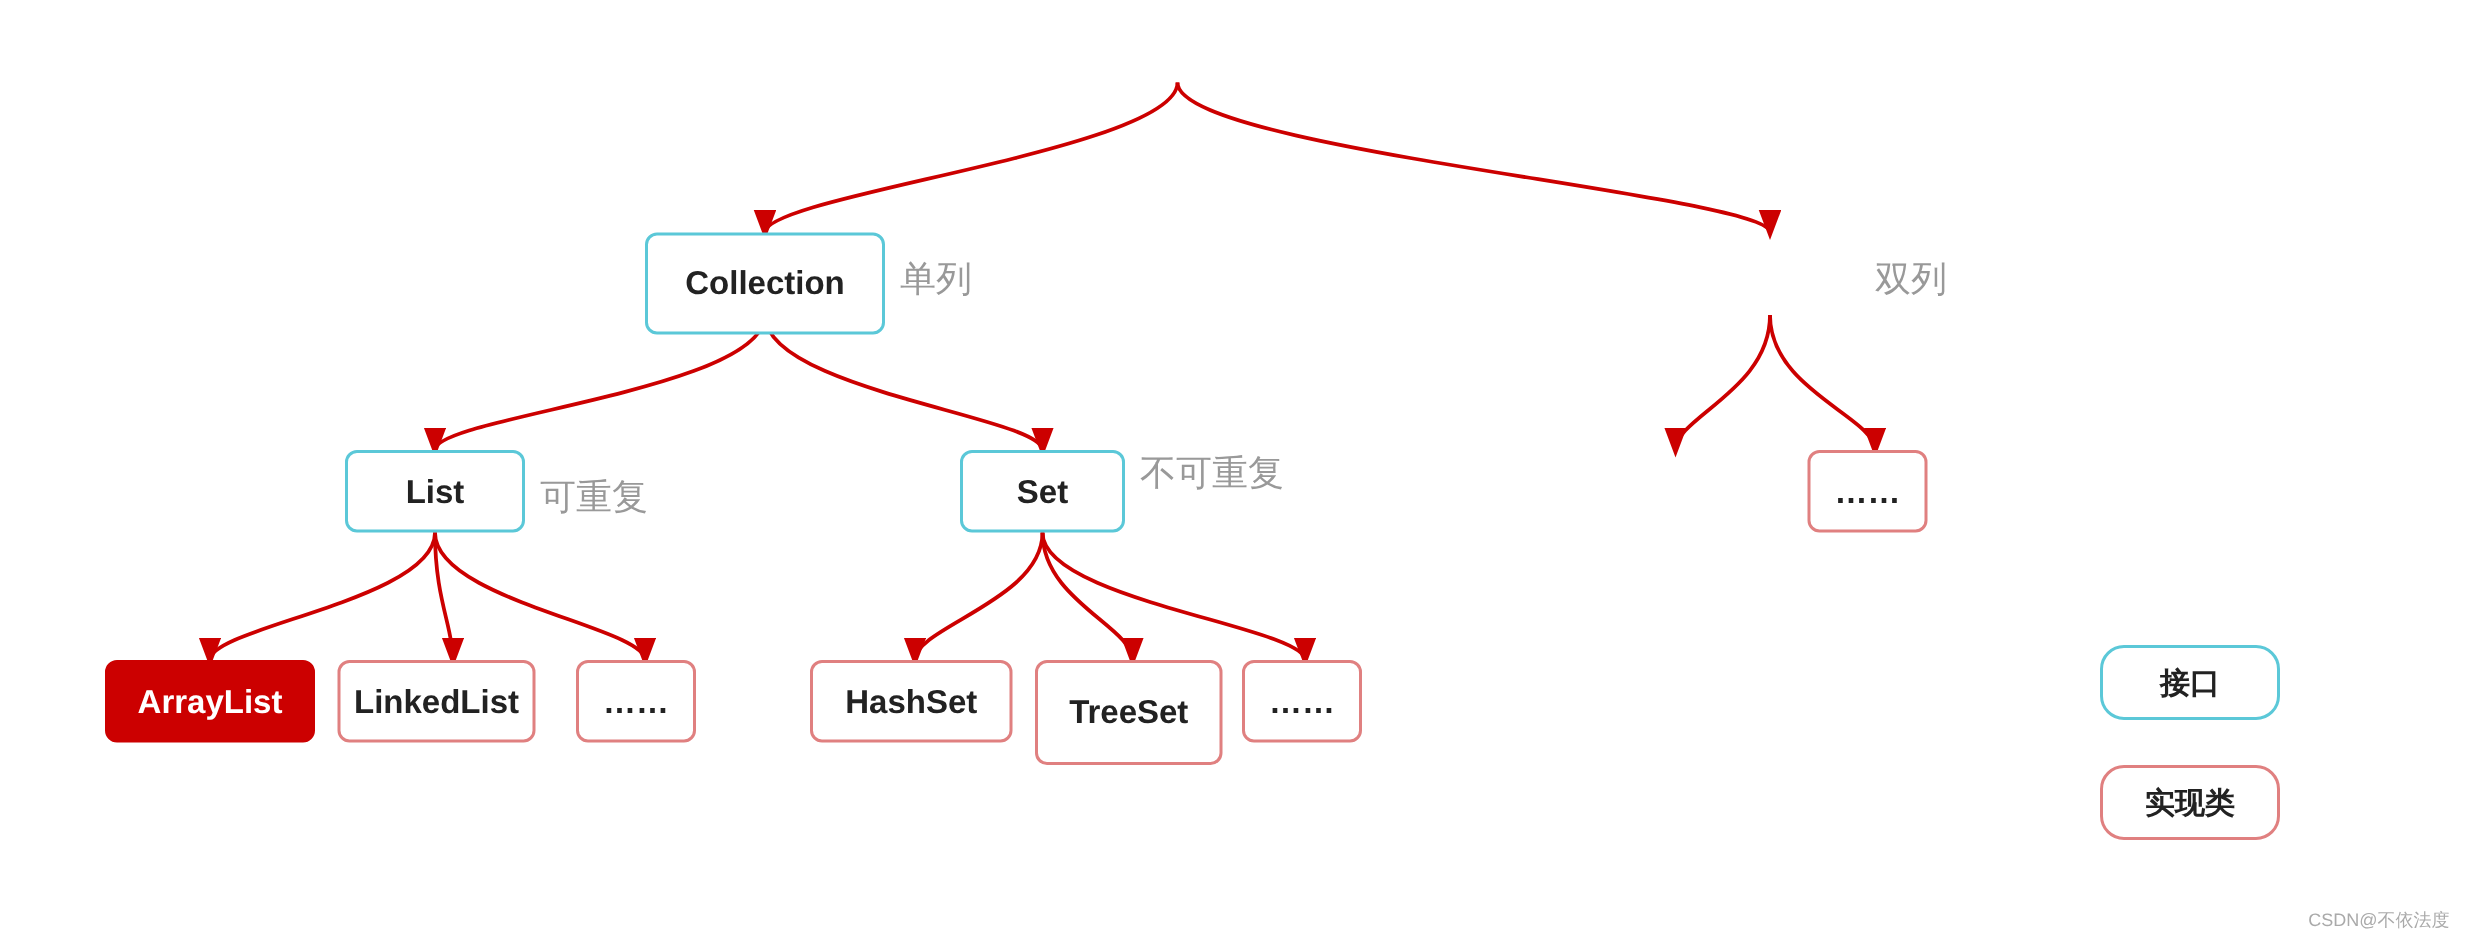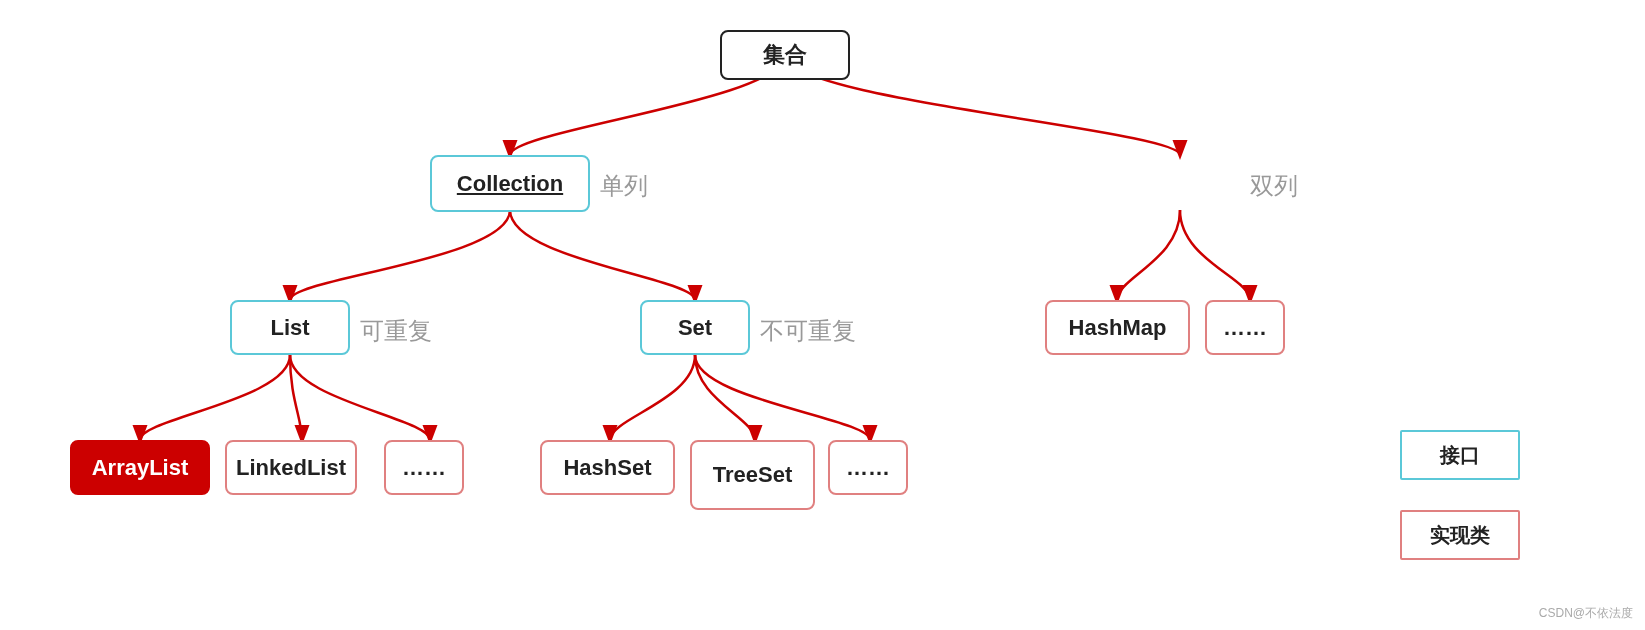--- a/index.html
+++ b/index.html
@@ -71,21 +71,21 @@
       color: #999;
       font-size: 24px;
       font-weight: normal;
     }
 
     .legend-box {
       position: absolute;
       display: flex;
       align-items: center;
       justify-content: center;
-      border-radius: 2px;
+      border-radius: 16px;
       font-size: 20px;
       font-weight: bold;
     }
 
     .watermark {
       position: absolute;
       bottom: 8px;
       right: 12px;
       font-size: 12px;
       color: #aaa;
@@ -122,52 +122,50 @@
 
     <path d="M 1180 210 C 1180 260 1250 278 1250 300" stroke="#cc0000" stroke-width="2.5" fill="none" marker-end="url(#arrow)"></path>
 
     <defs>
       <marker id="arrow" markerWidth="8" markerHeight="8" refX="6" refY="3" orient="auto">
         <path d="M0,0 L0,6 L8,3 z" fill="#cc0000"></path>
       </marker>
     </defs>
   </svg>
 
-  <div class="node node-root" style="left:720px; top:30px; width:130px; height:50px;">集合</div>
 
-  <div class="node node-interface" style="left:430px; top:155px; width:160px; height:57px;text-decoration:underline;">Collection</div>
+  <div class="node node-interface" style="left:430px; top:155px; width:160px; height:68px;">Collection</div>
 
 
   <div class="node node-interface" style="left:230px; top:300px; width:120px; height:55px;">List</div>
 
   <div class="node node-interface" style="left:640px; top:300px; width:110px; height:55px;">Set</div>
 
   <div class="node node-highlight" style="left:70px; top:440px; width:140px; height:55px;">ArrayList</div>
 
   <div class="node node-impl" style="left:225px; top:440px; width:132px; height:55px;">LinkedList</div>
 
   <div class="node node-impl" style="left:384px; top:440px; width:80px; height:55px;">……</div>
 
   <div class="node node-impl" style="left:540px; top:440px; width:135px; height:55px;">HashSet</div>
 
   <div class="node node-impl" style="left:690px; top:440px; width:125px; height:70px;">TreeSet</div>
 
   <div class="node node-impl" style="left:828px; top:440px; width:80px; height:55px;">……</div>
 
-  <div class="node node-impl" style="left:1045px; top:300px; width:145px; height:55px;">HashMap</div>
 
   <div class="node node-impl" style="left:1205px; top:300px; width:80px; height:55px;">……</div>
 
   <div class="label-annotation" style="left:600px; top:170px;">单列</div>
 
   <div class="label-annotation" style="left:1250px; top:170px;">双列</div>
 
   <div class="label-annotation" style="left:360px; top:315px;">可重复</div>
 
-  <div class="label-annotation" style="left:760px; top:315px;text-align:right;">不可重复</div>
+  <div class="label-annotation" style="left:760px; top:299px;text-align:right;">不可重复</div>
 
   <div class="legend-box node-interface" style="left:1400px; top:430px; width:120px; height:50px; font-size:20px; font-weight:bold;">
     <span>接口</span>
   </div>
 
   <div class="legend-box node-impl" style="left:1400px; top:510px; width:120px; height:50px; font-size:20px; font-weight:bold;font-family:Liberation Serif, serif;">
     <span>实现类</span>
   </div>
 
   <div class="watermark">CSDN@不依法度</div>

